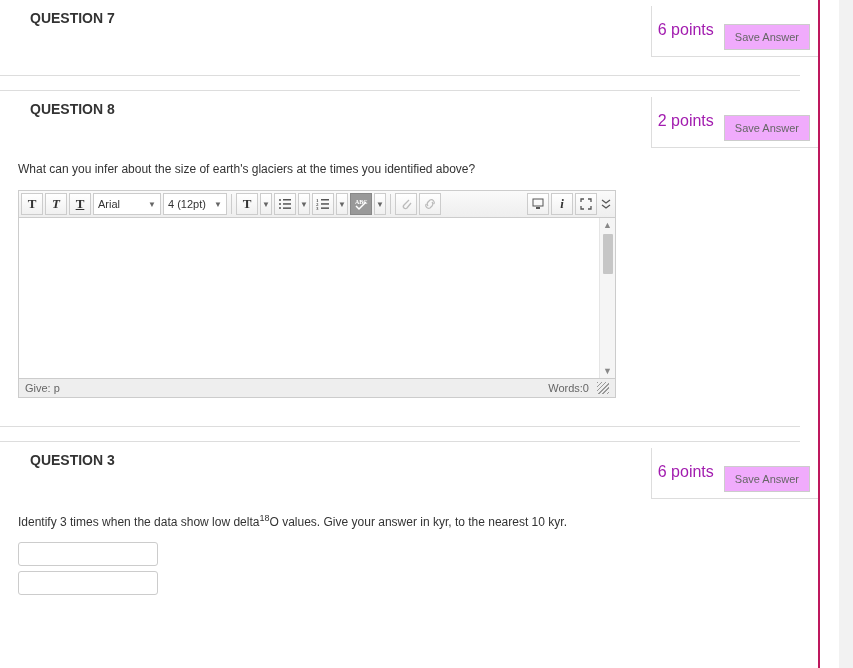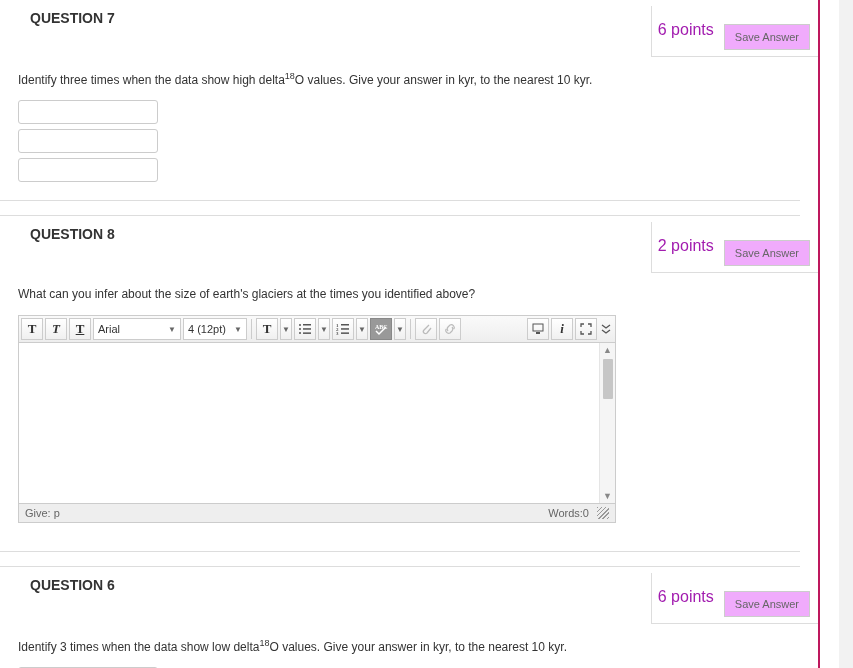--- a/index.html
+++ b/index.html
@@ -202,28 +202,20 @@
 
   <div class="question-block">
     <div class="q-header-row">
       <div class="q-title">QUESTION 7</div>
       <div class="q-spacer"></div>
       <div class="first-header-box">
         <div class="q-points" style="padding-top:4px;">6 points</div>
         <button class="save-btn">Save Answer</button>
       </div>
     </div>
-    <div class="q-body">
-      <div class="prompt">
-        <span>Identify three times when the data show high delta</span><sup>18</sup><span>O values.  Give your answer in kyr, to the nearest 10 kyr.</span>
-      </div>
-      <input class="answer-input" type="text" style="">
-      <input class="answer-input" type="text" style="">
-      <input class="answer-input" type="text" style="">
-    </div>
     <hr class="q-sep">
   </div>
 
   <div class="question-block" style="padding-top:4px;">
     <hr class="q-sep" style="margin-top:0;">
     <div class="q-header-row">
       <div class="q-title">QUESTION 8</div>
       <div class="q-spacer"></div>
       <div class="header-box">
         <div class="q-points" style="padding-top:4px;">2 points</div>
@@ -231,21 +223,21 @@
       </div>
     </div>
     <div class="q-body">
       <div class="prompt">What can you infer about the size of earth's glaciers at the times you identified above?</div>
 
       <div class="editor-wrap">
         <div class="toolbar">
           <div class="tbtn">T</div>
           <div class="tbtn italic">T</div>
           <div class="tbtn under">T</div>
-          <div class="tsel" style="width:88px;">
+          <div class="tsel" style="width:68px;">
             <span>Arial</span>
             <span style="flex:1"></span>
               <span class="arrow">▼</span>
           </div>
           <div class="tsel" style="width:64px;">
             <span>4 (12pt)</span>
             <span style="flex:1"></span>
               <span class="arrow">▼</span>
           </div>
           <div class="toolbar-sep"></div>
@@ -326,21 +318,21 @@
           <div class="resize-grip"></div>
         </div>
       </div>
     </div>
     <hr class="q-sep" style="margin-top:28px;">
   </div>
 
   <div class="question-block" style="padding-top:4px;">
     <hr class="q-sep" style="margin-top:0;">
     <div class="q-header-row">
-      <div class="q-title">QUESTION 6</div>
+      <div class="q-title">QUESTION 3</div>
       <div class="q-spacer"></div>
       <div class="header-box">
         <div class="q-points" style="padding-top:4px;">6 points</div>
         <button class="save-btn">Save Answer</button>
       </div>
     </div>
     <div class="q-body">
       <div class="prompt">
         <span>Identify 3 times when the data show low delta</span><sup>18</sup><span>O values.  Give your answer in kyr, to the nearest 10 kyr.</span>
       </div>

